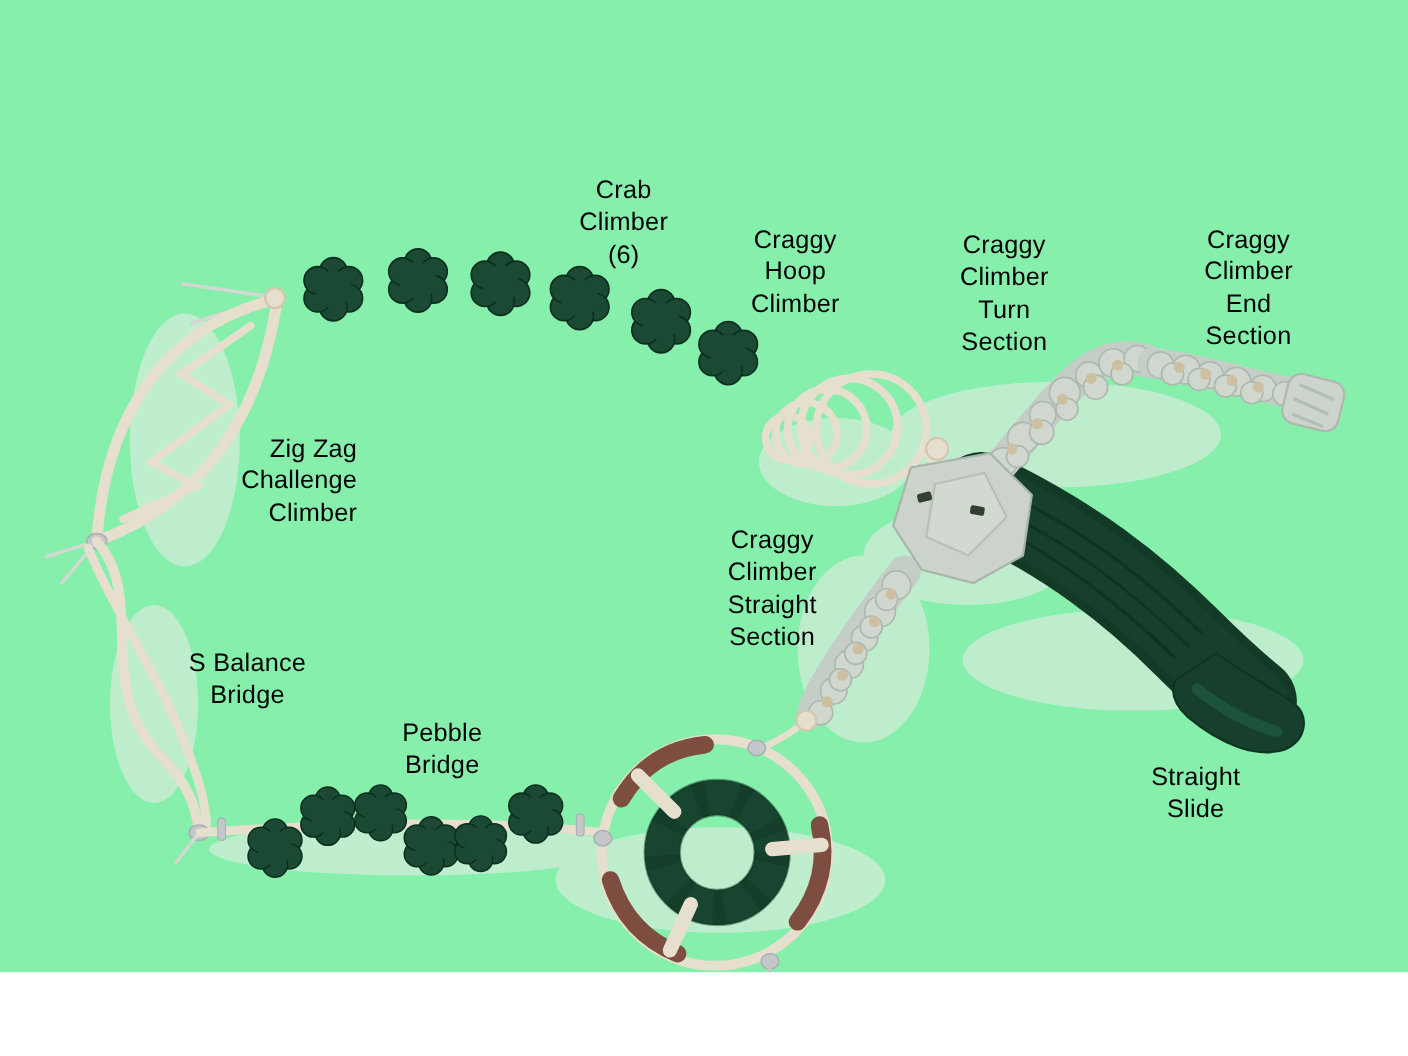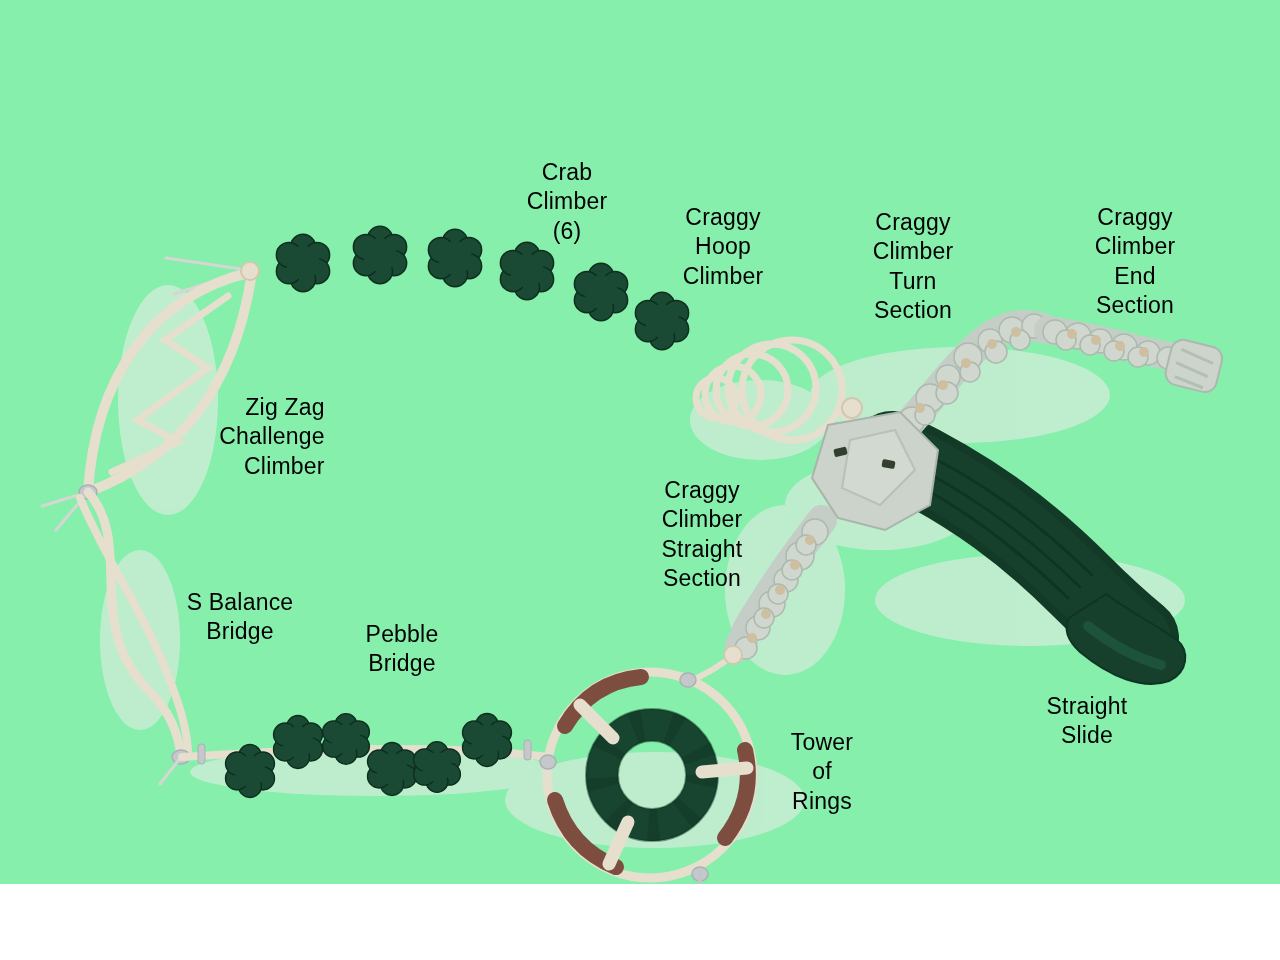--- a/index.html
+++ b/index.html
@@ -239,23 +239,20 @@
 Climber
 End
 Section</div>
   <div class="label" style="left:272px; top:393px;text-align:right;">Zig Zag
 Challenge
 Climber</div>
   <div class="label" style="left:702px; top:476px;">Craggy
 Climber
 Straight
 Section</div>
-  <div class="label" style="left:240px; top:588px;">S Balance
+  <div class="label" style="left:225px; top:588px;">S Balance
 Bridge</div>
-  <div class="label" style="left:402px; top:620px;">Pebble
+  <div class="label" style="left:402px; top:652px;">Pebble
 Bridge</div>
-  <div class="label" style="left:822px; top:728px;">Tower
-of
-Rings</div>
   <div class="label" style="left:1087px; top:692px;">Straight
 Slide</div>
 
 </div>
 
 </body></html>

